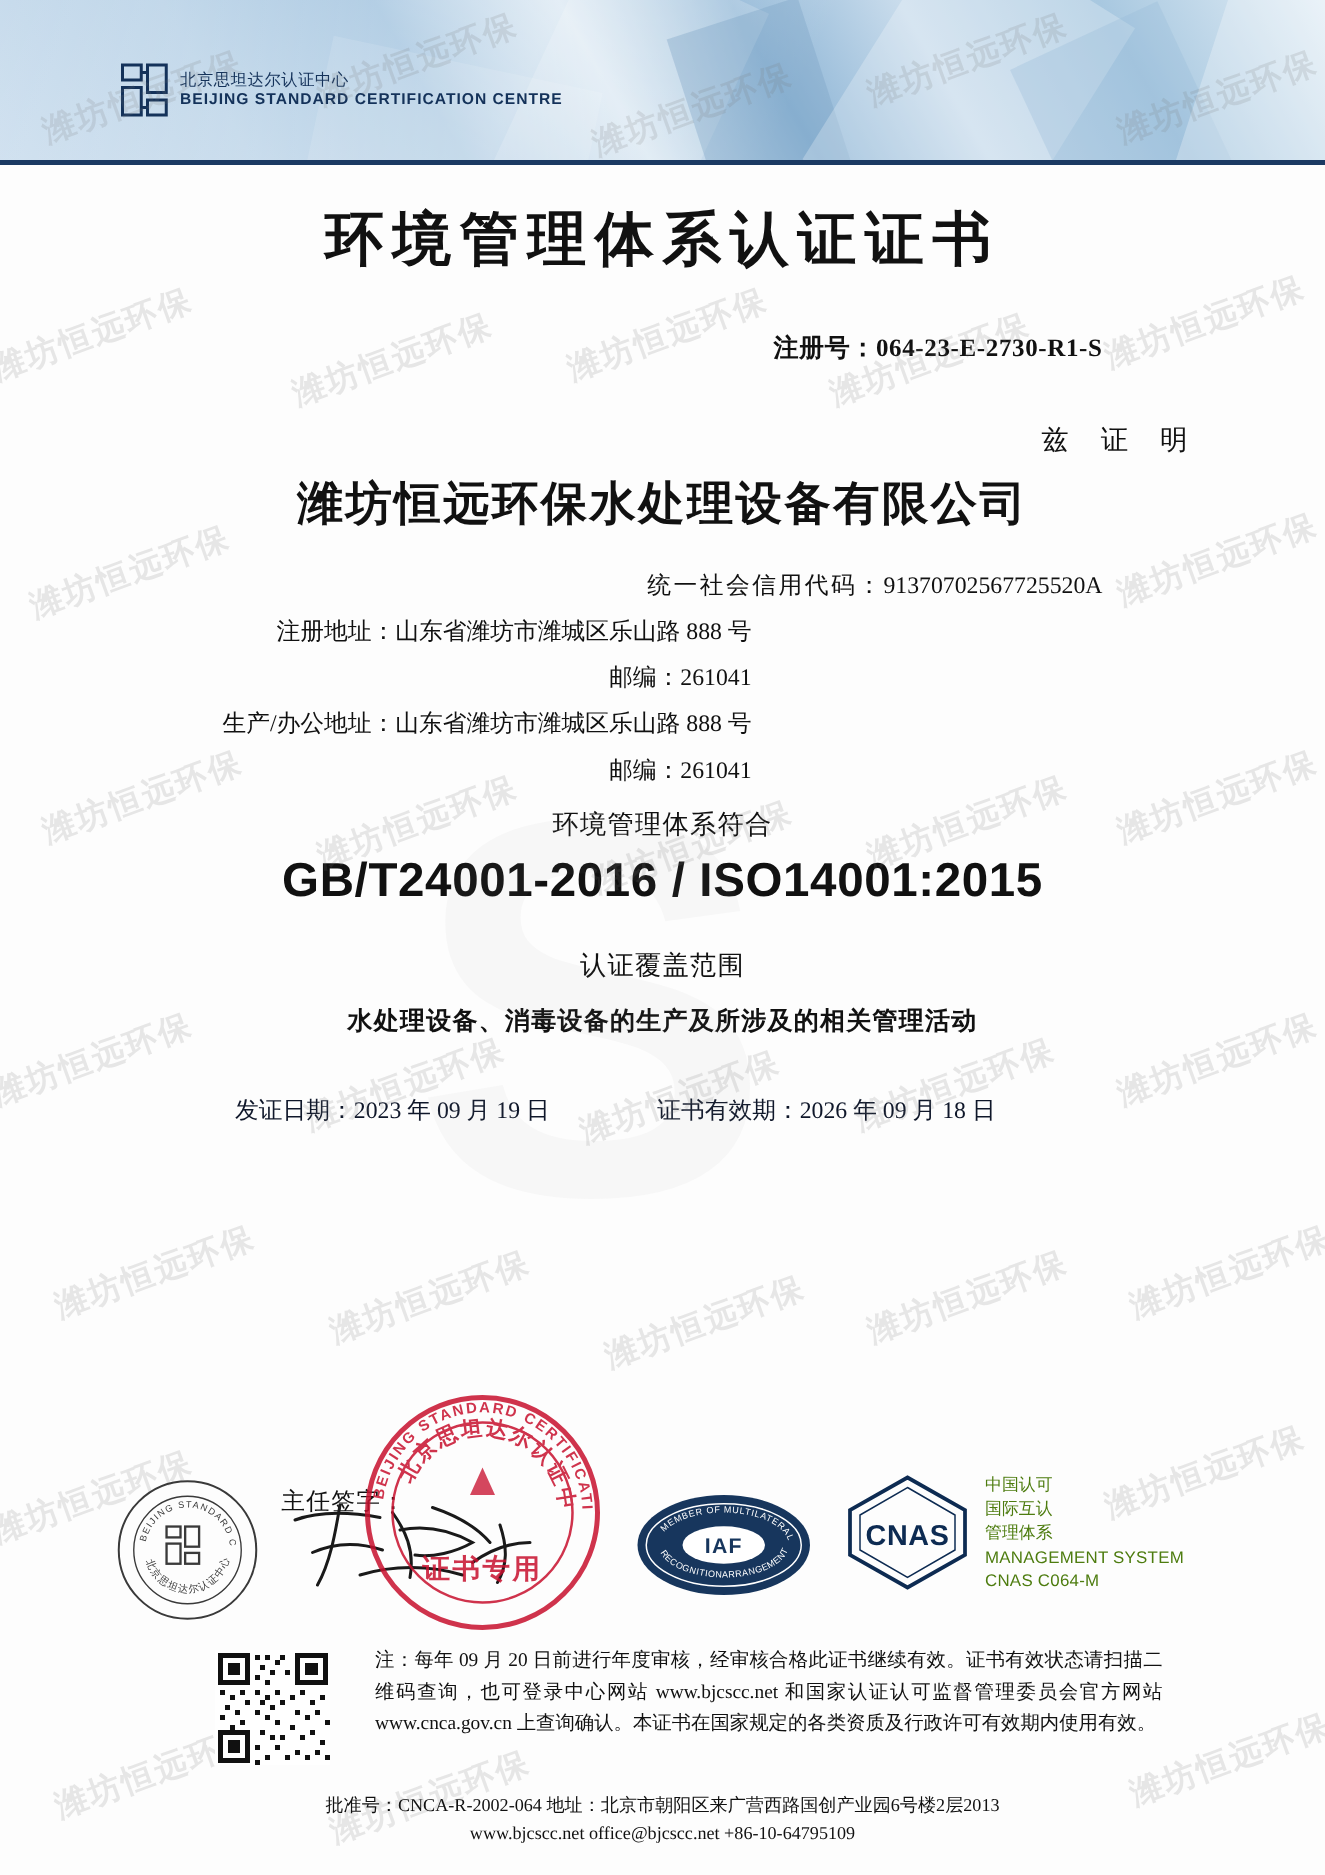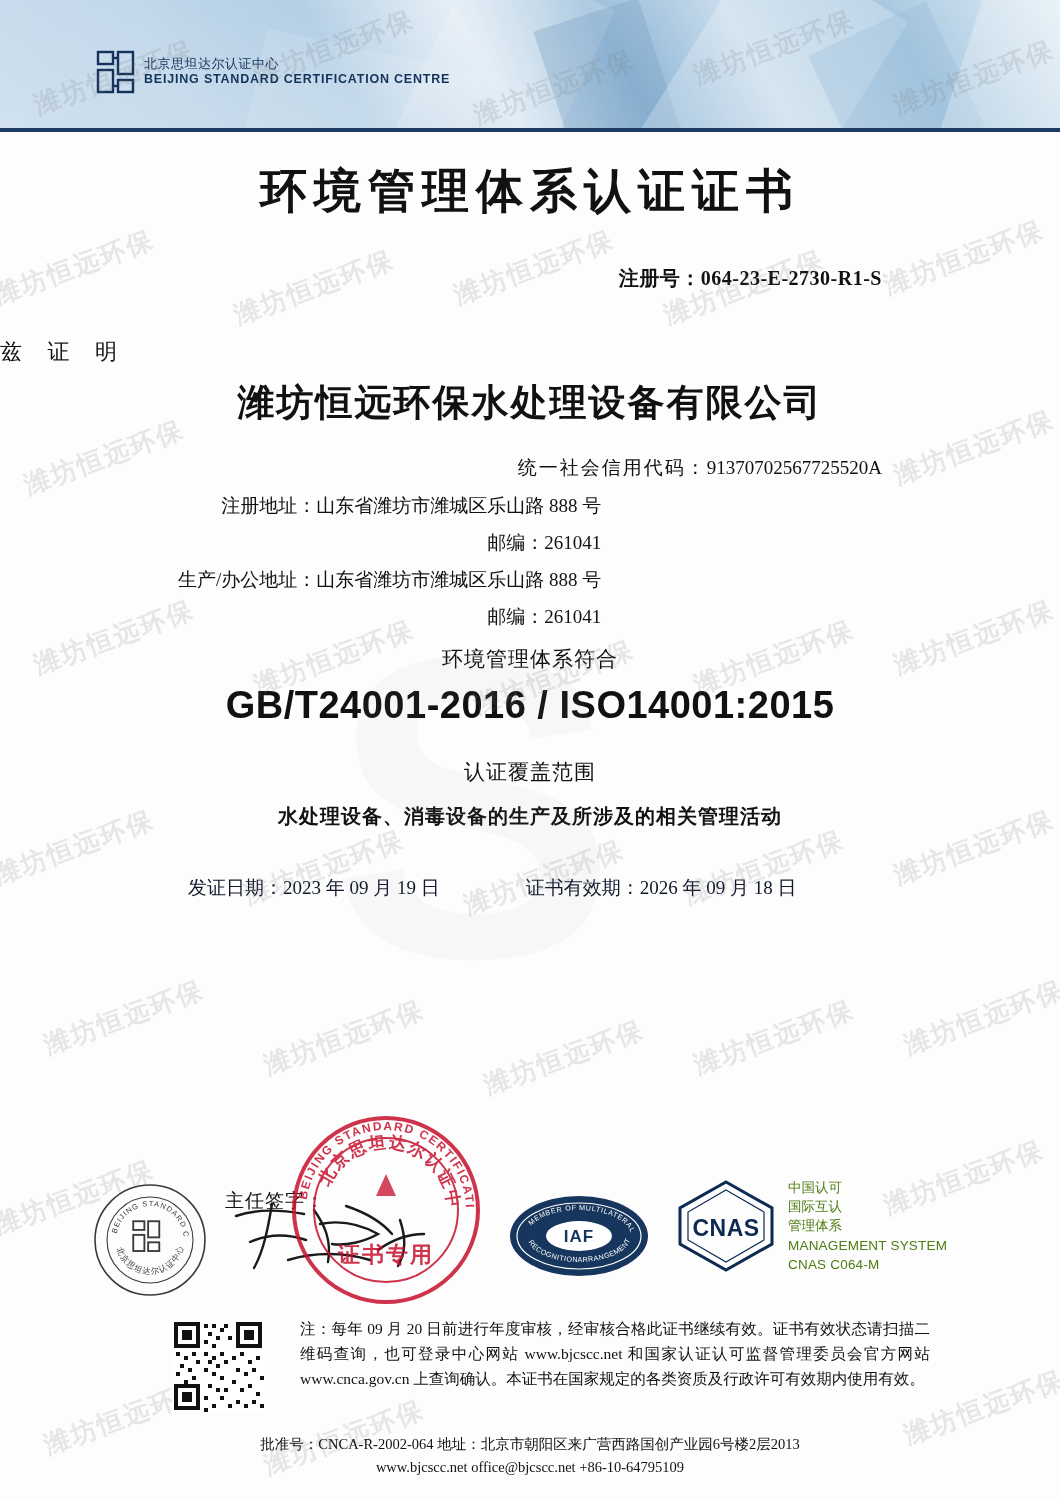--- a/index.html
+++ b/index.html
@@ -95,21 +95,21 @@
     font-weight: bold;
     color: #111;
     letter-spacing: .5px;
   }
   .reg-no .label { font-weight: bold; font-family: Liberation Mono, monospace; }
 
   .hereby {
     position: absolute;
     left: 0; top: 337px;
     width: 960px;
-    text-align: left;
+    text-align: right;
     font-size: 22px;
     letter-spacing: 10px;
     color: #111;
   }
   .company {
     position: absolute;
     left: 0; top: 378px;
     width: 1060px;
     text-align: center;
     font-weight: bold;

